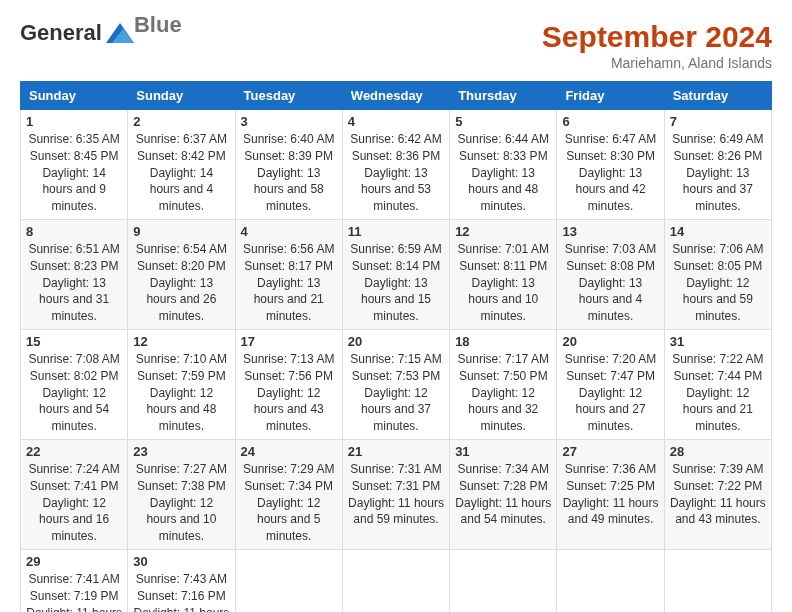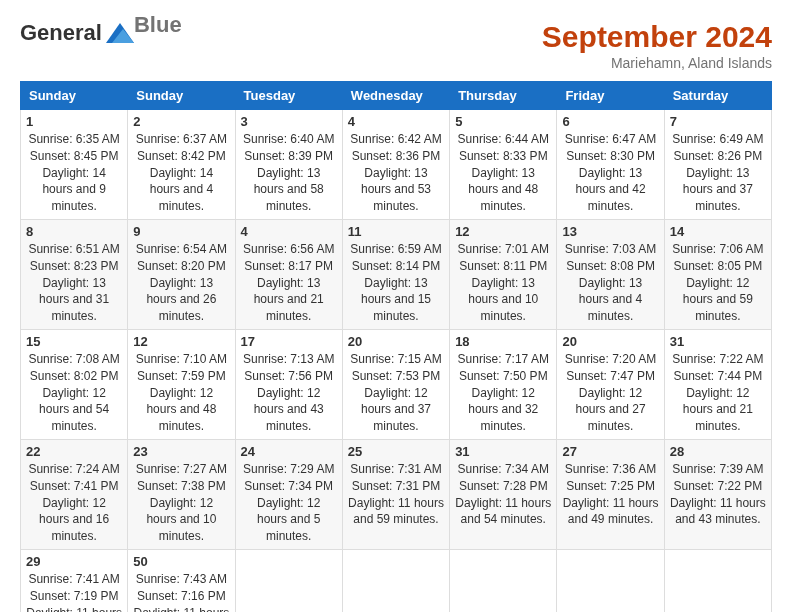--- a/index.html
+++ b/index.html
@@ -324,21 +324,21 @@
         </td>
         <td>
           <span class="day-number">24</span>
           <div class="day-info">
             Sunrise: 7:29 AM<br>
             Sunset: 7:34 PM<br>
             Daylight: 12 hours and 5 minutes.
           </div>
         </td>
         <td>
-          <span class="day-number">25</span>
+          <span class="day-number">21</span>
           <div class="day-info">
             Sunrise: 7:31 AM<br>
             Sunset: 7:31 PM<br>
             Daylight: 11 hours and 59 minutes.
           </div>
         </td>
         <td>
           <span class="day-number">31</span>
           <div class="day-info">
             Sunrise: 7:34 AM<br>
@@ -366,21 +366,21 @@
       <tr>
         <td>
           <span class="day-number">29</span>
           <div class="day-info">
             Sunrise: 7:41 AM<br>
             Sunset: 7:19 PM<br>
             Daylight: 11 hours and 38 minutes.
           </div>
         </td>
         <td>
-          <span class="day-number">50</span>
+          <span class="day-number">30</span>
           <div class="day-info">
             Sunrise: 7:43 AM<br>
             Sunset: 7:16 PM<br>
             Daylight: 11 hours and 32 minutes.
           </div>
         </td>
         <td class="empty-cell"></td>
         <td class="empty-cell"></td>
         <td class="empty-cell"></td>
         <td class="empty-cell"></td>

